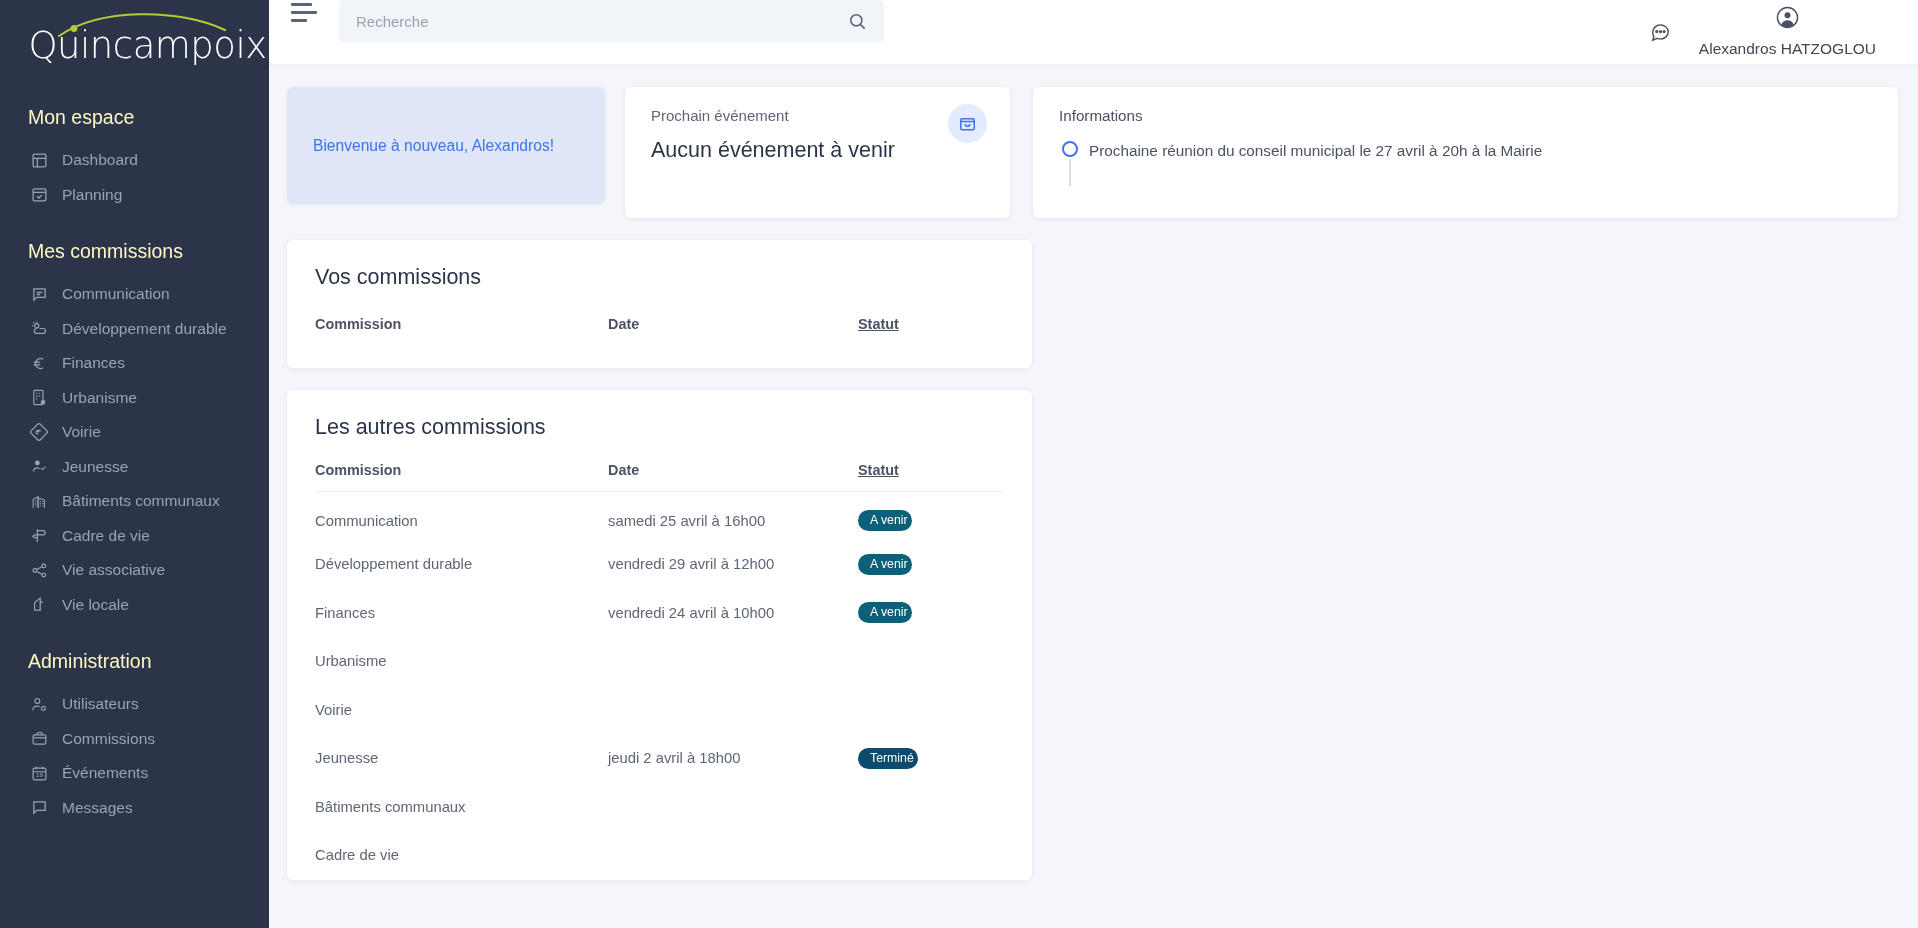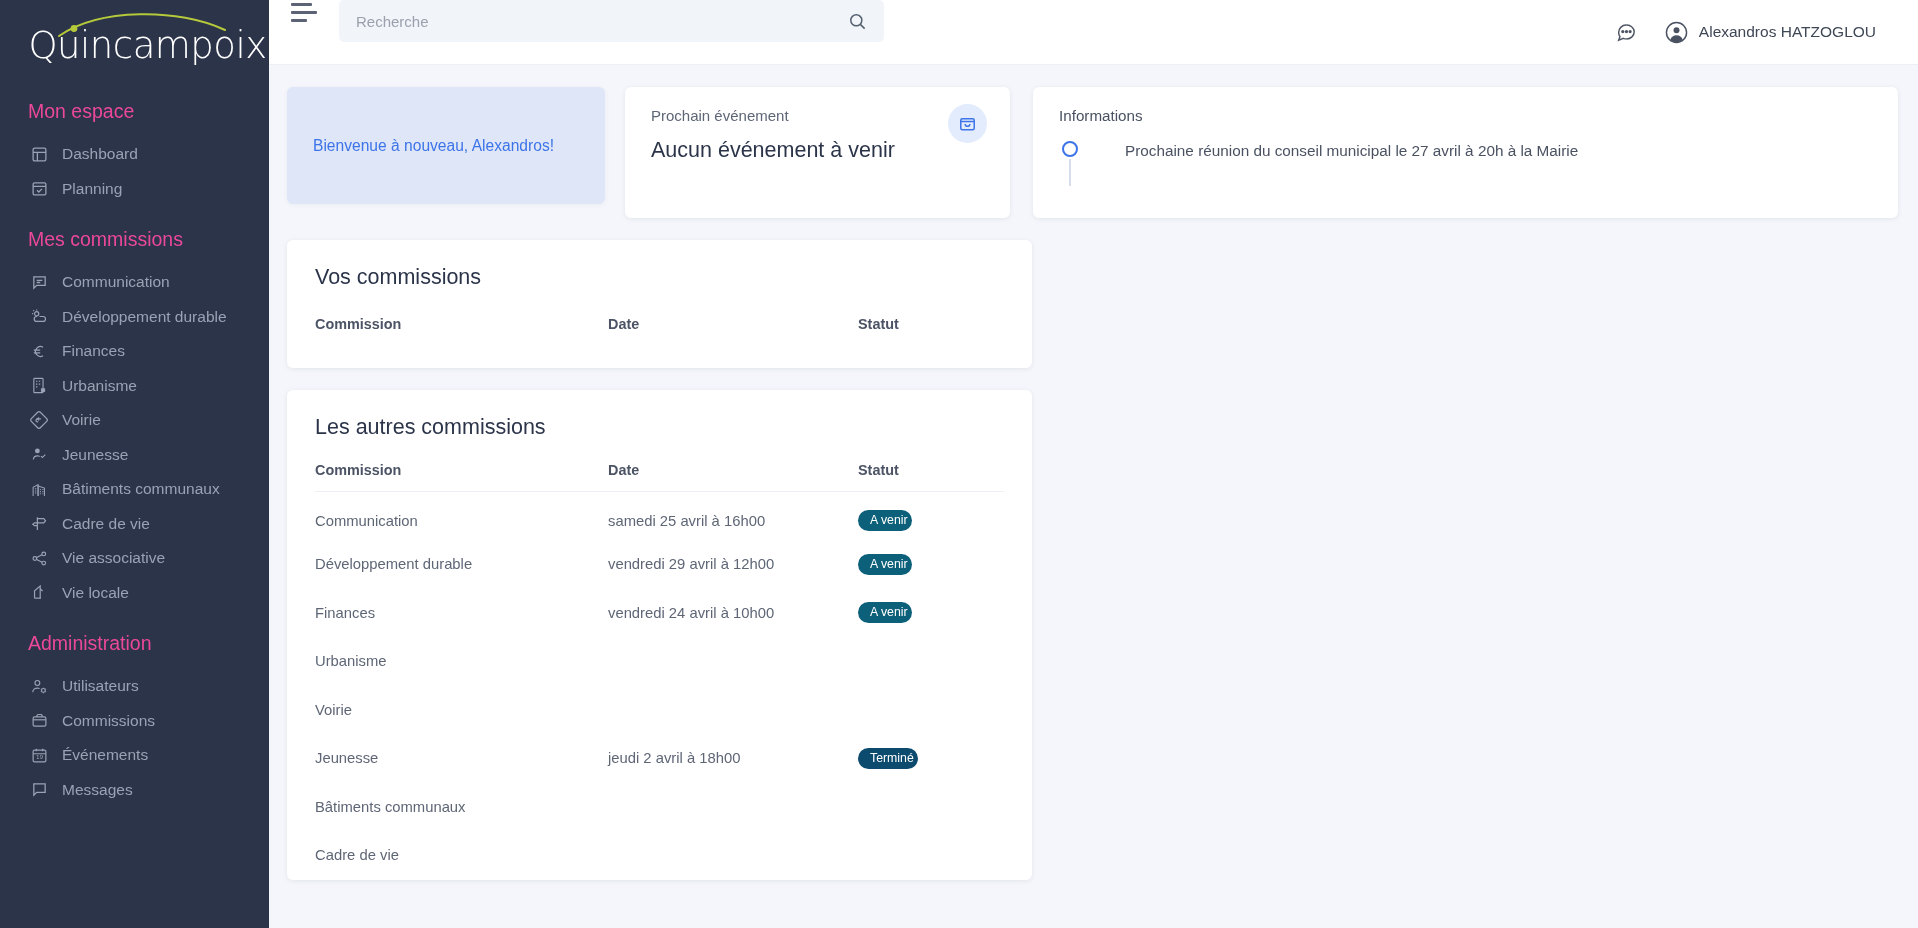--- a/index.html
+++ b/index.html
@@ -27,24 +27,24 @@
   .logo { position: relative; width: 212px; height: 58px; }
   .logo svg { position: absolute; top: 0; left: 0; }
   .logo-text {
     position: absolute; left: 0; top: 14px;
     font-size: 37px; color: #ffffff;
     letter-spacing: -0.5px;
     font-family: "DejaVu Sans", sans-serif;
     font-weight: 300;
   }
   .nav-section-title {
-    color: #ec4899;
+    color: #fef9c3;
     font-size: 19.5px;
     padding: 0 0 0 28px;
-    margin-top: 22px;
+    margin-top: 28px;
     margin-bottom: 14px;
     font-weight: 400;
   }
   .nav-item {
     display: flex; align-items: center;
     height: 34.5px;
     padding-left: 28px;
     color: #9aa3b5;
     font-size: 15.5px;
     cursor: pointer;
@@ -94,21 +94,21 @@
     font-family: "Liberation Sans", sans-serif;
   }
   .search-input::placeholder { color: #9aa1ad; }
   .search-icon { color: #55606f; display: flex; cursor: pointer; }
 
   .topbar-right {
     margin-left: auto; display: flex; align-items: center; gap: 28px;
     padding-right: 20px;
   }
   .chat-icon { color: #4e5666; cursor: pointer; display: flex; }
-  .user-chip { display: flex; align-items: center; gap: 11px; cursor: pointer; }
+  .user-chip { display: flex; align-items: center; gap: 11px; cursor: pointer; flex-direction: column; }
   .avatar { color: #4a5262; display: flex; }
   .user-name { font-size: 15.5px; color: #3f4756; white-space: nowrap; }
 
   .content {
     flex: 1; position: relative; overflow: hidden;
     padding: 22px 20px 0 18px;
   }
 
   .row-top { display: flex; align-items: flex-start; gap: 0; }
 
@@ -160,21 +160,21 @@
   }
   .info-ring {
     width: 16px; height: 16px; border-radius: 50%;
     border: 2.6px solid #3d74e8; background: #ffffff;
     margin-top: 1px; margin-left: 3px;
   }
   .info-line {
     position: absolute; left: 10.3px; top: 19px;
     width: 1.6px; height: 27px; background: #d8dee9;
   }
-  .info-text { font-size: 15.3px; color: #4a5262; line-height: 1.3; padding-top: 1px; margin-left: 36px; }
+  .info-text { font-size: 15.3px; color: #4a5262; line-height: 1.3; padding-top: 1px; }
 
   .panel {
     width: 745px;
     margin-top: 22px;
     padding: 0;
   }
   .panel-title {
     font-size: 21.5px; color: #2b3449; font-weight: 400;
     padding: 25px 0 0 28px;
   }
@@ -192,21 +192,21 @@
   }
   .t1 thead th { padding-top: 26px; }
   .t1 { padding: 0 28px 22px 28px; }
   .t2 { padding: 0 28px 0 28px; }
   .t2 thead th { padding-top: 22px; border-bottom: 1px solid #edf0f5; padding-bottom: 13px; }
   .t2 tbody tr td { height: 48.5px; }
   .t2 tbody tr:first-child td { padding-top: 9px; }
 
   .col-commission { width: 293px; }
   .col-date { width: 250px; }
-  .col-statut { width: auto; }
+  .col-statut { width: auto; text-decoration: underline; }
 
   .badge {
     display: inline-block;
     padding: 4px 4px 5px 12px;
     border-radius: 11px;
     font-size: 12.3px;
     color: #ffffff;
     line-height: 1;
   }
   .badge-upcoming { background: #0d6079; }

